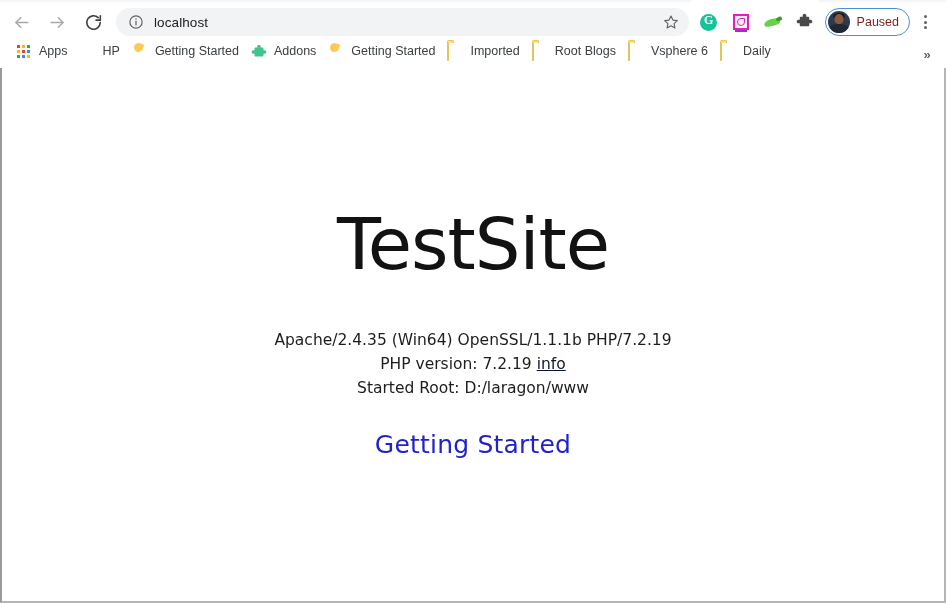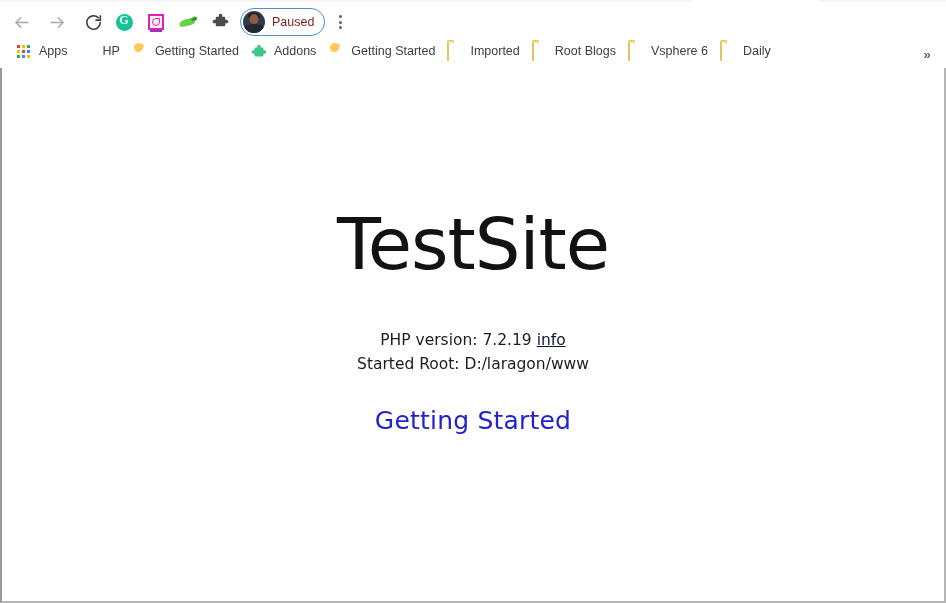--- a/index.html
+++ b/index.html
@@ -463,20 +463,35 @@
 
     <div class="nav-btn">
       <span>
         <svg width="19" height="19" viewBox="0 0 24 24" fill="none" stroke="#3c4043" stroke-width="2" stroke-linecap="round" stroke-linejoin="round">
           <path d="M20.5 12a8.5 8.5 0 1 1-2.6-6.1"></path>
           <polyline points="20.6 3.6 20.6 9 15.2 9" stroke-linejoin="miter"></polyline>
         </svg>
       </span>
     </div>
 
+    <div class="omnibox">
+      <span class="info-icon">
+        <svg width="16" height="16" viewBox="0 0 24 24" fill="none" stroke="#5f6368" stroke-width="1.8">
+          <circle cx="12" cy="12" r="9.2"></circle>
+          <line x1="12" y1="11" x2="12" y2="16.5" stroke-linecap="round"></line>
+          <circle cx="12" cy="7.6" r="1.1" fill="#5f6368" stroke="none"></circle>
+        </svg>
+      </span>
+      <span class="url-text" title="Search Google or type a URL">localhost</span>
+      <span class="star-btn">
+        <svg width="16" height="16" viewBox="0 0 24 24" fill="none" stroke="#5f6368" stroke-width="1.7" stroke-linejoin="round">
+          <polygon points="12 3 14.9 9.1 21.5 9.9 16.6 14.4 17.9 21 12 17.7 6.1 21 7.4 14.4 2.5 9.9 9.1 9.1"></polygon>
+        </svg>
+      </span>
+    </div>
 
     <div class="ext-bar">
 
       <div class="ext-icon">
         <span class="ic-grammarly"></span>
       </div>
 
       <div class="ext-icon">
         <span class="ic-magenta"></span>
       </div>
@@ -575,20 +590,21 @@
 
     <div class="bm-overflow">»</div>
   </div>
 
   <div class="viewport">
     <div class="page">
 
       <h1 class="site-title">TestSite</h1>
 
       <div class="server-info">
+        <div>Apache/2.4.35 (Win64) OpenSSL/1.1.1b PHP/7.2.19</div>
         <div>
           <span>PHP version: 7.2.19 </span><a href="#">info</a>
         </div>
         <div>Started Root: D:/laragon/www</div>
       </div>
 
       <a href="#" class="started-link">Getting Started</a>
     </div>
   </div>
 

